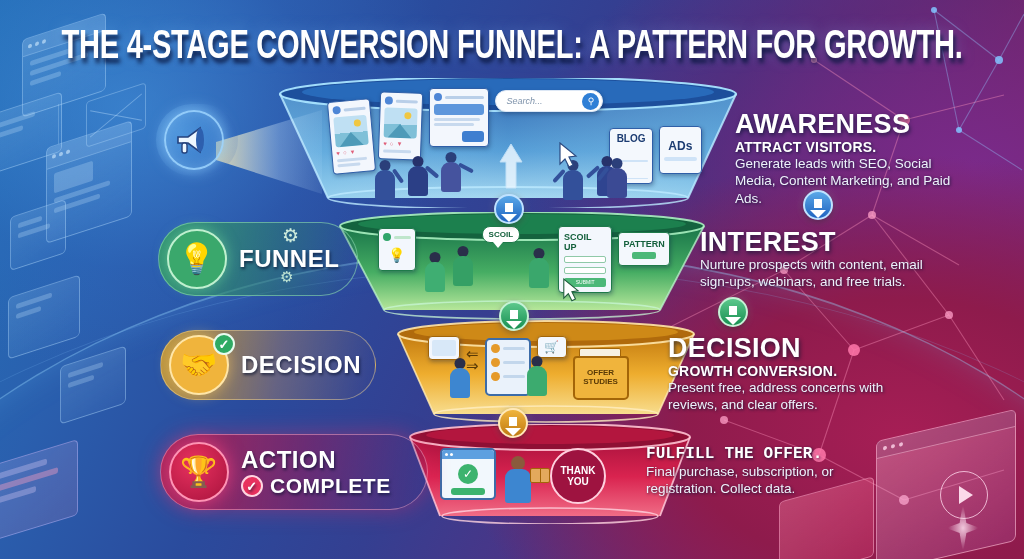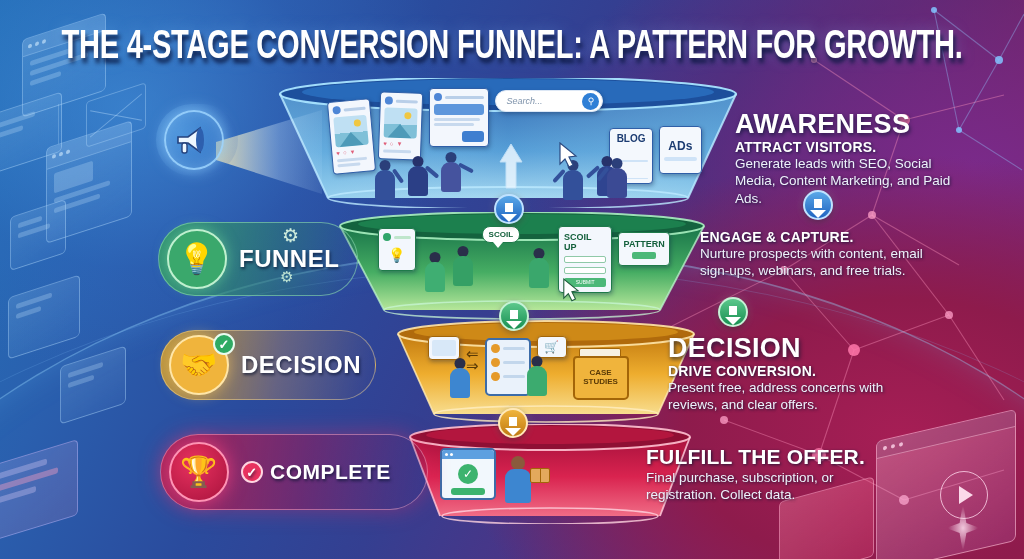--- a/index.html
+++ b/index.html
@@ -260,21 +260,21 @@
   }
   .rblock .rbold {
     font-size: 14px; font-weight: bold; color: #ffffff; letter-spacing: 0.2px;
     text-shadow: 1px 1px 3px rgba(10,20,50,0.8);
     margin-top: 1px;
   }
   .rblock .rbody {
     font-size: 13.5px; color: #edf2fb; line-height: 1.28;
     text-shadow: 1px 1px 3px rgba(10,20,50,0.8);
   }
-  .rblock.big .rbold { font-size: 21px; }
+  .rblock.big .rbold { font-size: 16px; font-family: Liberation Mono, monospace; }
 </style>
 </head>
 <body>
 
 <div id="stage">
 
   <div class="bg-base"></div>
   <div class="bg-glow-left"></div>
   <div class="bg-arc"></div>
   <div class="bg-arc2"></div>
@@ -621,21 +621,21 @@
       <div class="badge" style="background:#3aa86c; border:2.5px solid #bff0cf;
            box-shadow:0 0 14px rgba(120,230,160,0.55);">💡</div>
       <div class="ptext">
         <div class="plabel">FUNNEL</div>
       </div>
     </div>
     <div style="position:absolute; left:282px; top:224px; font-size:19px; color:#d8f5e2; z-index:26; opacity:0.95;">⚙</div>
     <div style="position:absolute; left:280px; top:268px; font-size:15px; color:#cdf0da; z-index:26; opacity:0.9;">⚙</div>
 
     <div class="rblock" style="left:700px; top:228px; width:235px;">
-      <div class="rbold">ENGAGE &amp; CAPTURE.</div>
+      <div class="rtitle">INTEREST</div>
       <div class="rbody">Nurture prospects with content, email sign-ups, webinars, and free trials.</div>
     </div>
   </div>
 
   <div class="arrow-conn" style="left:499px; top:301px; background:linear-gradient(#5cc88c,#188f52); border:2px solid #c5f2d6;"></div>
   <div class="arrow-conn" style="left:718px; top:297px; background:linear-gradient(#5cc88c,#188f52); border:2px solid #c5f2d6;"></div>
 
   <div class="stage">
     <svg style="position:absolute; left:396px; top:320px;" width="300" height="104" viewBox="0 0 300 104">
       <defs>
@@ -675,21 +675,21 @@
             <span style="width:9px;height:9px;border-radius:50%;background:#e59a2a"></span>
             <i style="flex:1;height:3px;background:#c3d7ec;border-radius:2px"></i>
           </div>
       </div>
       <div class="card" style="width:30px; border-color:#a36508; padding:3px; margin-top:2px; align-items:center;">
         <div style="font-size:12px">🛒</div>
       </div>
       <div style="width:56px; height:48px; margin-top:18px; position:relative;">
         <div style="position:absolute;left:6px;top:-4px;width:42px;height:20px;background:#f6f0e0;border:1.5px solid #a36508;border-radius:2px"></div>
         <div style="position:absolute;left:0;top:4px;width:56px;height:44px;background:#f0b43c;border:2px solid #a36508;border-radius:4px 4px 5px 5px;
-             display:flex;align-items:center;justify-content:center;text-align:center;font-size:8px;font-weight:bold;color:#5a3a06;line-height:1.1;">CASE STUDIES</div>
+             display:flex;align-items:center;justify-content:center;text-align:center;font-size:8px;font-weight:bold;color:#5a3a06;line-height:1.1;">OFFER STUDIES</div>
       </div>
     </div>
     <div style="position:absolute; left:447px; top:358px; display:flex; gap:3px; align-items:flex-end; z-index:8;">
       <div class="person" style="height:40px">
           <div class="head" style="background:#2a2f4a"></div>
           <div class="body" style="background:#3d86d0"></div>
         </div>
     </div>
     <div style="position:absolute; left:524px; top:356px; z-index:8;">
       <div class="person" style="height:42px">
@@ -704,21 +704,21 @@
       <div class="badge" style="background:#f0b43c; border:2.5px solid #ffe6a8;
            box-shadow:0 0 14px rgba(255,205,100,0.55);">🤝</div>
       <div class="ptext">
         <div class="plabel">DECISION</div>
       </div>
       <div class="chk-badge" style="position:absolute; left:52px; top:2px; background:#2faa63; border:2px solid #e9fbef;">✓</div>
     </div>
 
     <div class="rblock" style="left:668px; top:334px; width:235px;">
       <div class="rtitle">DECISION</div>
-      <div class="rbold">DRIVE CONVERSION.</div>
+      <div class="rbold">GROWTH CONVERSION.</div>
       <div class="rbody">Present free, address concerns with reviews, and clear offers.</div>
     </div>
   </div>
 
   <div class="arrow-conn" style="left:498px; top:408px; background:linear-gradient(#f0b43c,#c07a12); border:2px solid #ffe9b8;"></div>
 
   <div class="stage">
     <svg style="position:absolute; left:408px; top:424px;" width="284" height="100" viewBox="0 0 284 100">
       <defs>
         <linearGradient id="g4" x1="0" y1="0" x2="0" y2="1">
@@ -749,29 +749,35 @@
       </div>
       <div style="position:relative; margin-top:14px;">
         <div class="person" style="height:48px; width:32px">
           <div class="head" style="background:#8a5a3c; width:14px; height:14px"></div>
           <div class="body" style="background:#3d86d0; width:26px; height:34px; top:13px"></div>
         </div>
         <div style="position:absolute; right:-16px; top:12px; width:20px; height:15px; background:#e3a95c; border:1.4px solid #a36508; border-radius:2px;">
           <div style="position:absolute;left:50%;top:0;width:1.4px;height:100%;background:#a36508"></div>
         </div>
       </div>
+      <div style="width:56px; height:56px; border-radius:50%; background:#9e1340; border:2.5px solid #ffd0de; margin-top:6px; margin-left:10px;
+           display:flex; flex-direction:column; align-items:center; justify-content:center; color:#fff; font-size:10px; font-weight:bold; line-height:1.1; position:relative;">
+        <span>THANK</span>
+        <span>YOU</span>
+      </div>
     </div>
 
     <div class="pill" style="left:160px; top:434px; width:268px; height:76px;
          background: linear-gradient(100deg, rgba(205,25,70,0.78), rgba(150,25,90,0.55) 55%, rgba(60,40,130,0.15));
          border:1.5px solid rgba(255,170,200,0.50); border-radius:42px;
          box-shadow:0 0 22px rgba(230,40,100,0.40);">
       <div class="badge" style="background:radial-gradient(circle at 40% 35%, #e8325f, #a8123d); border:2.5px solid #ff93b4;
            box-shadow:0 0 18px rgba(255,70,130,0.70);">🏆</div>
       <div class="ptext">
+        <div class="plabel">ACTION</div>
         <div class="psub">
           <span class="chk-badge" style="background:#e8325f; border:2px solid #ffd6e2;">✓</span>
           <span>COMPLETE</span>
         </div>
       </div>
     </div>
 
     <div class="rblock big" style="left:646px; top:444px; width:250px;">
       <div class="rbold">FULFILL THE OFFER.</div>
       <div class="rbody">Final purchase, subscription, or registration. Collect data.</div>

